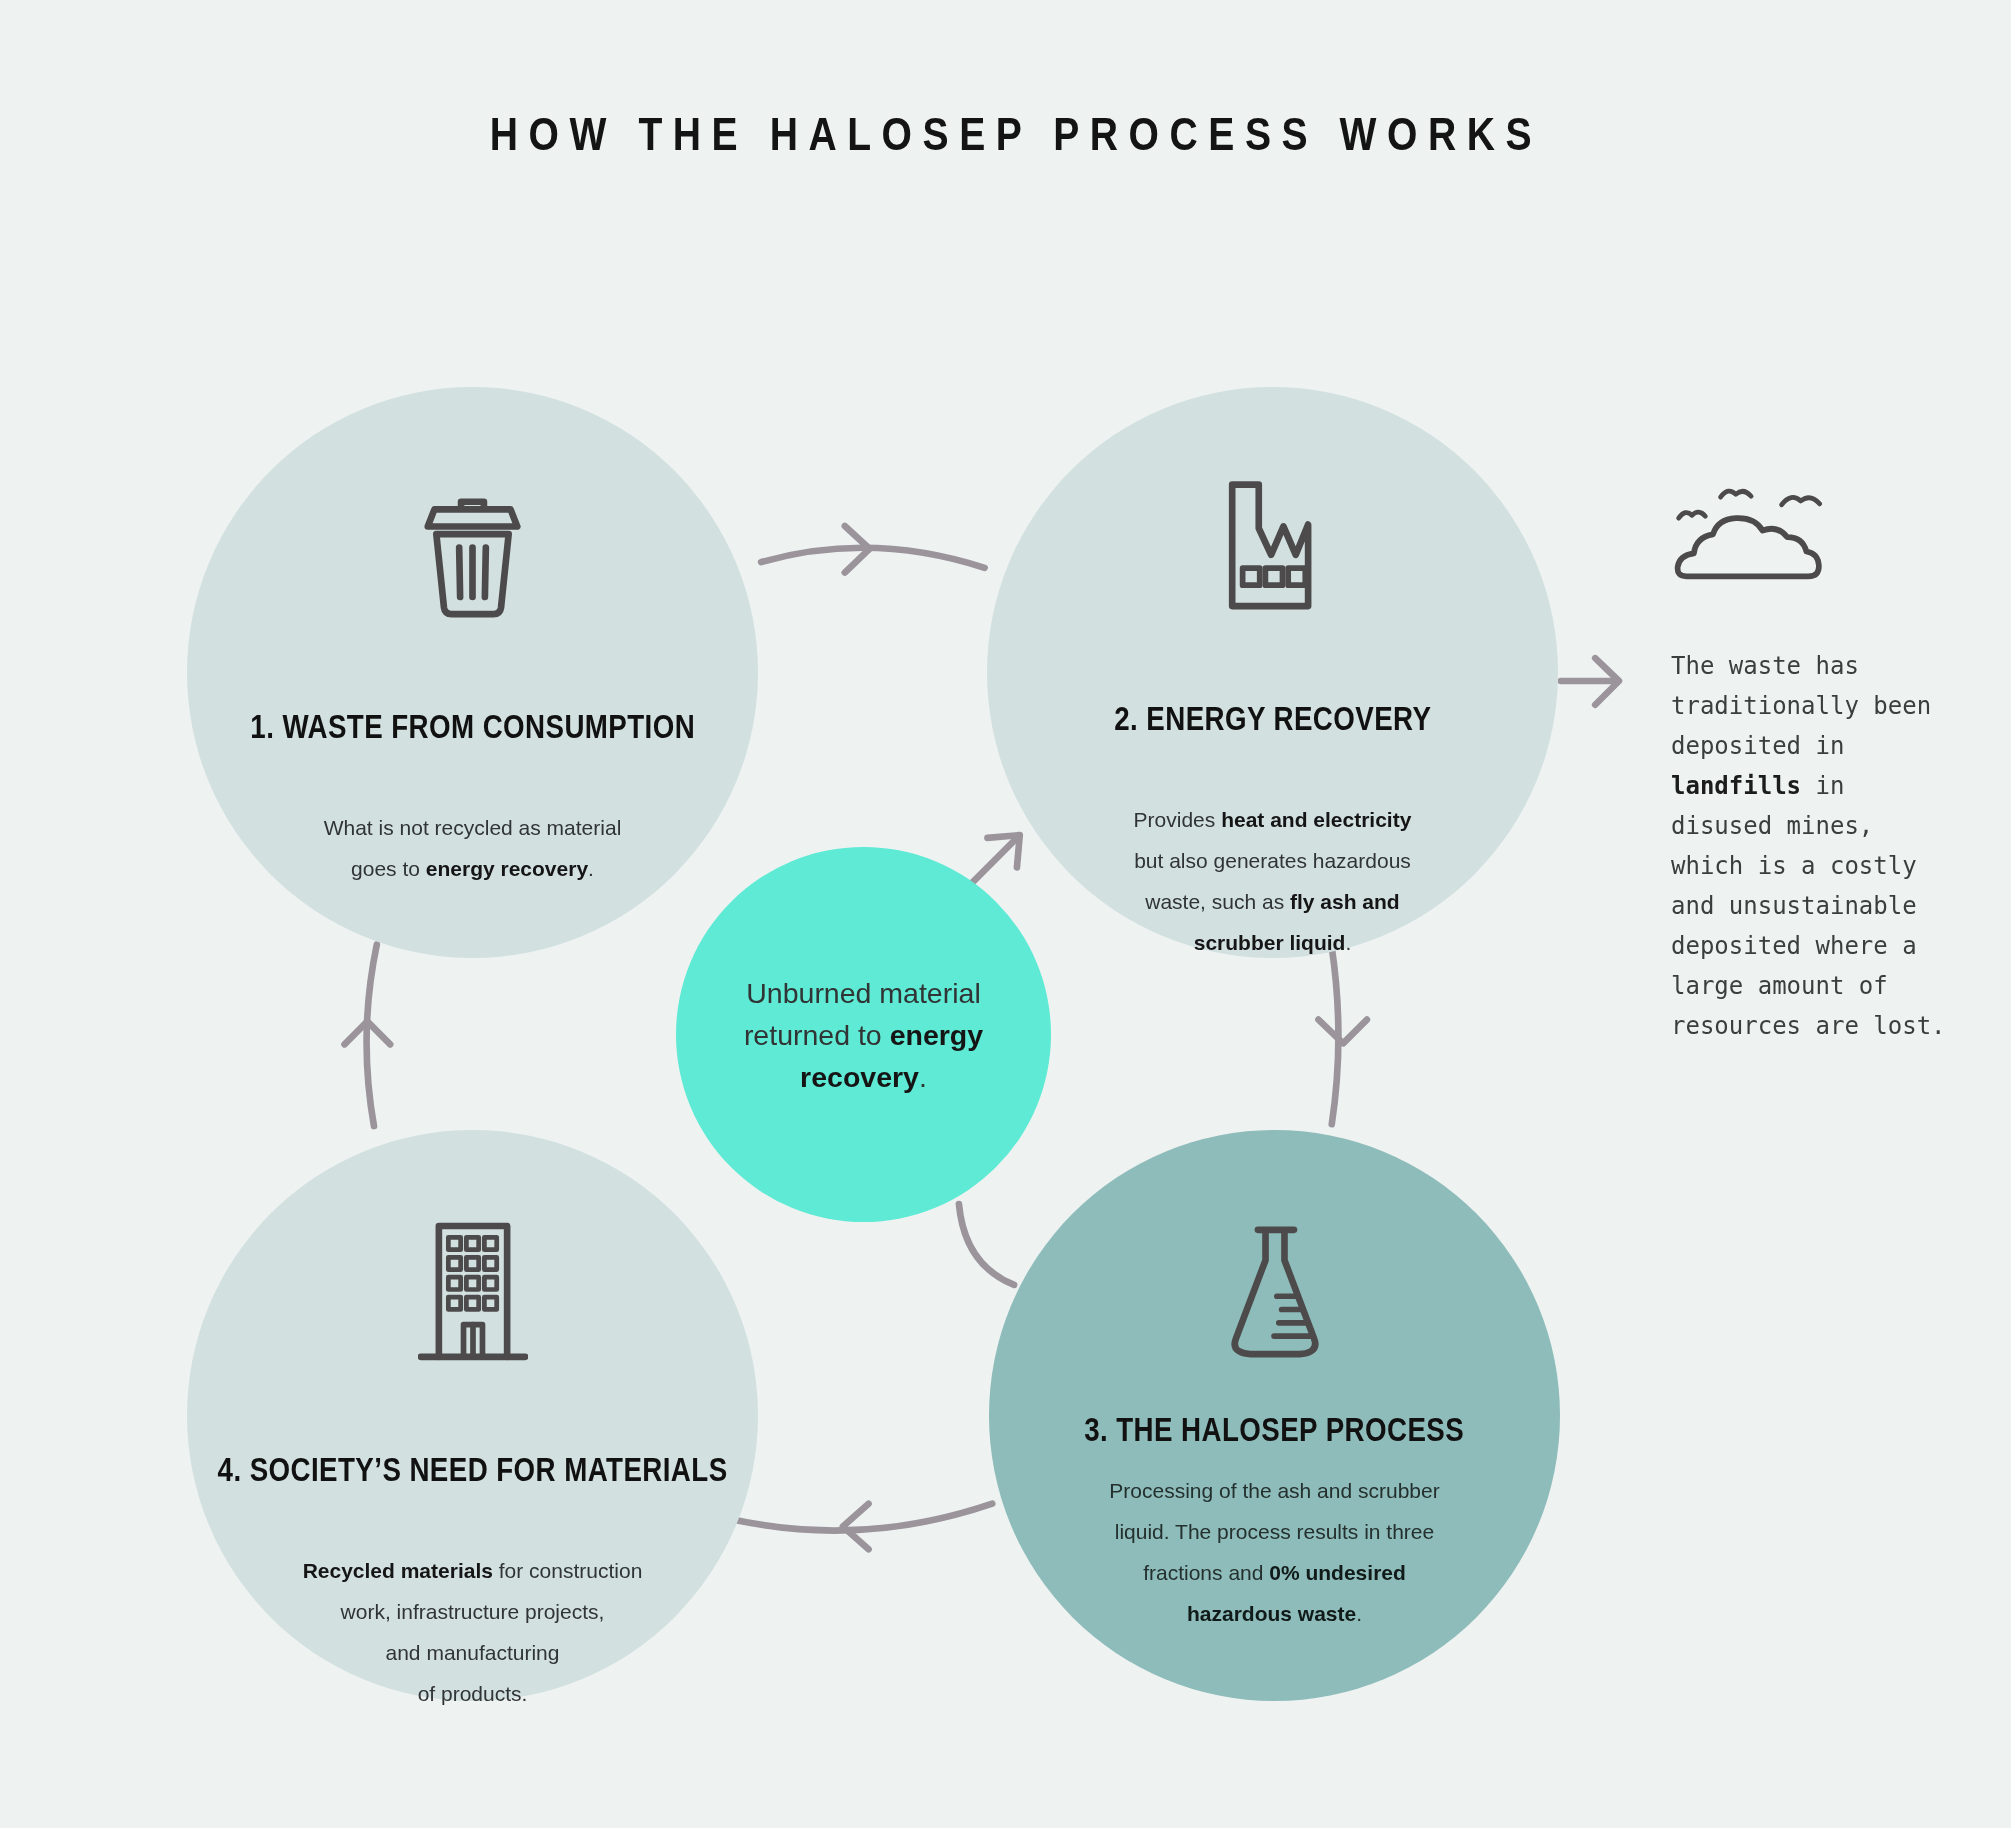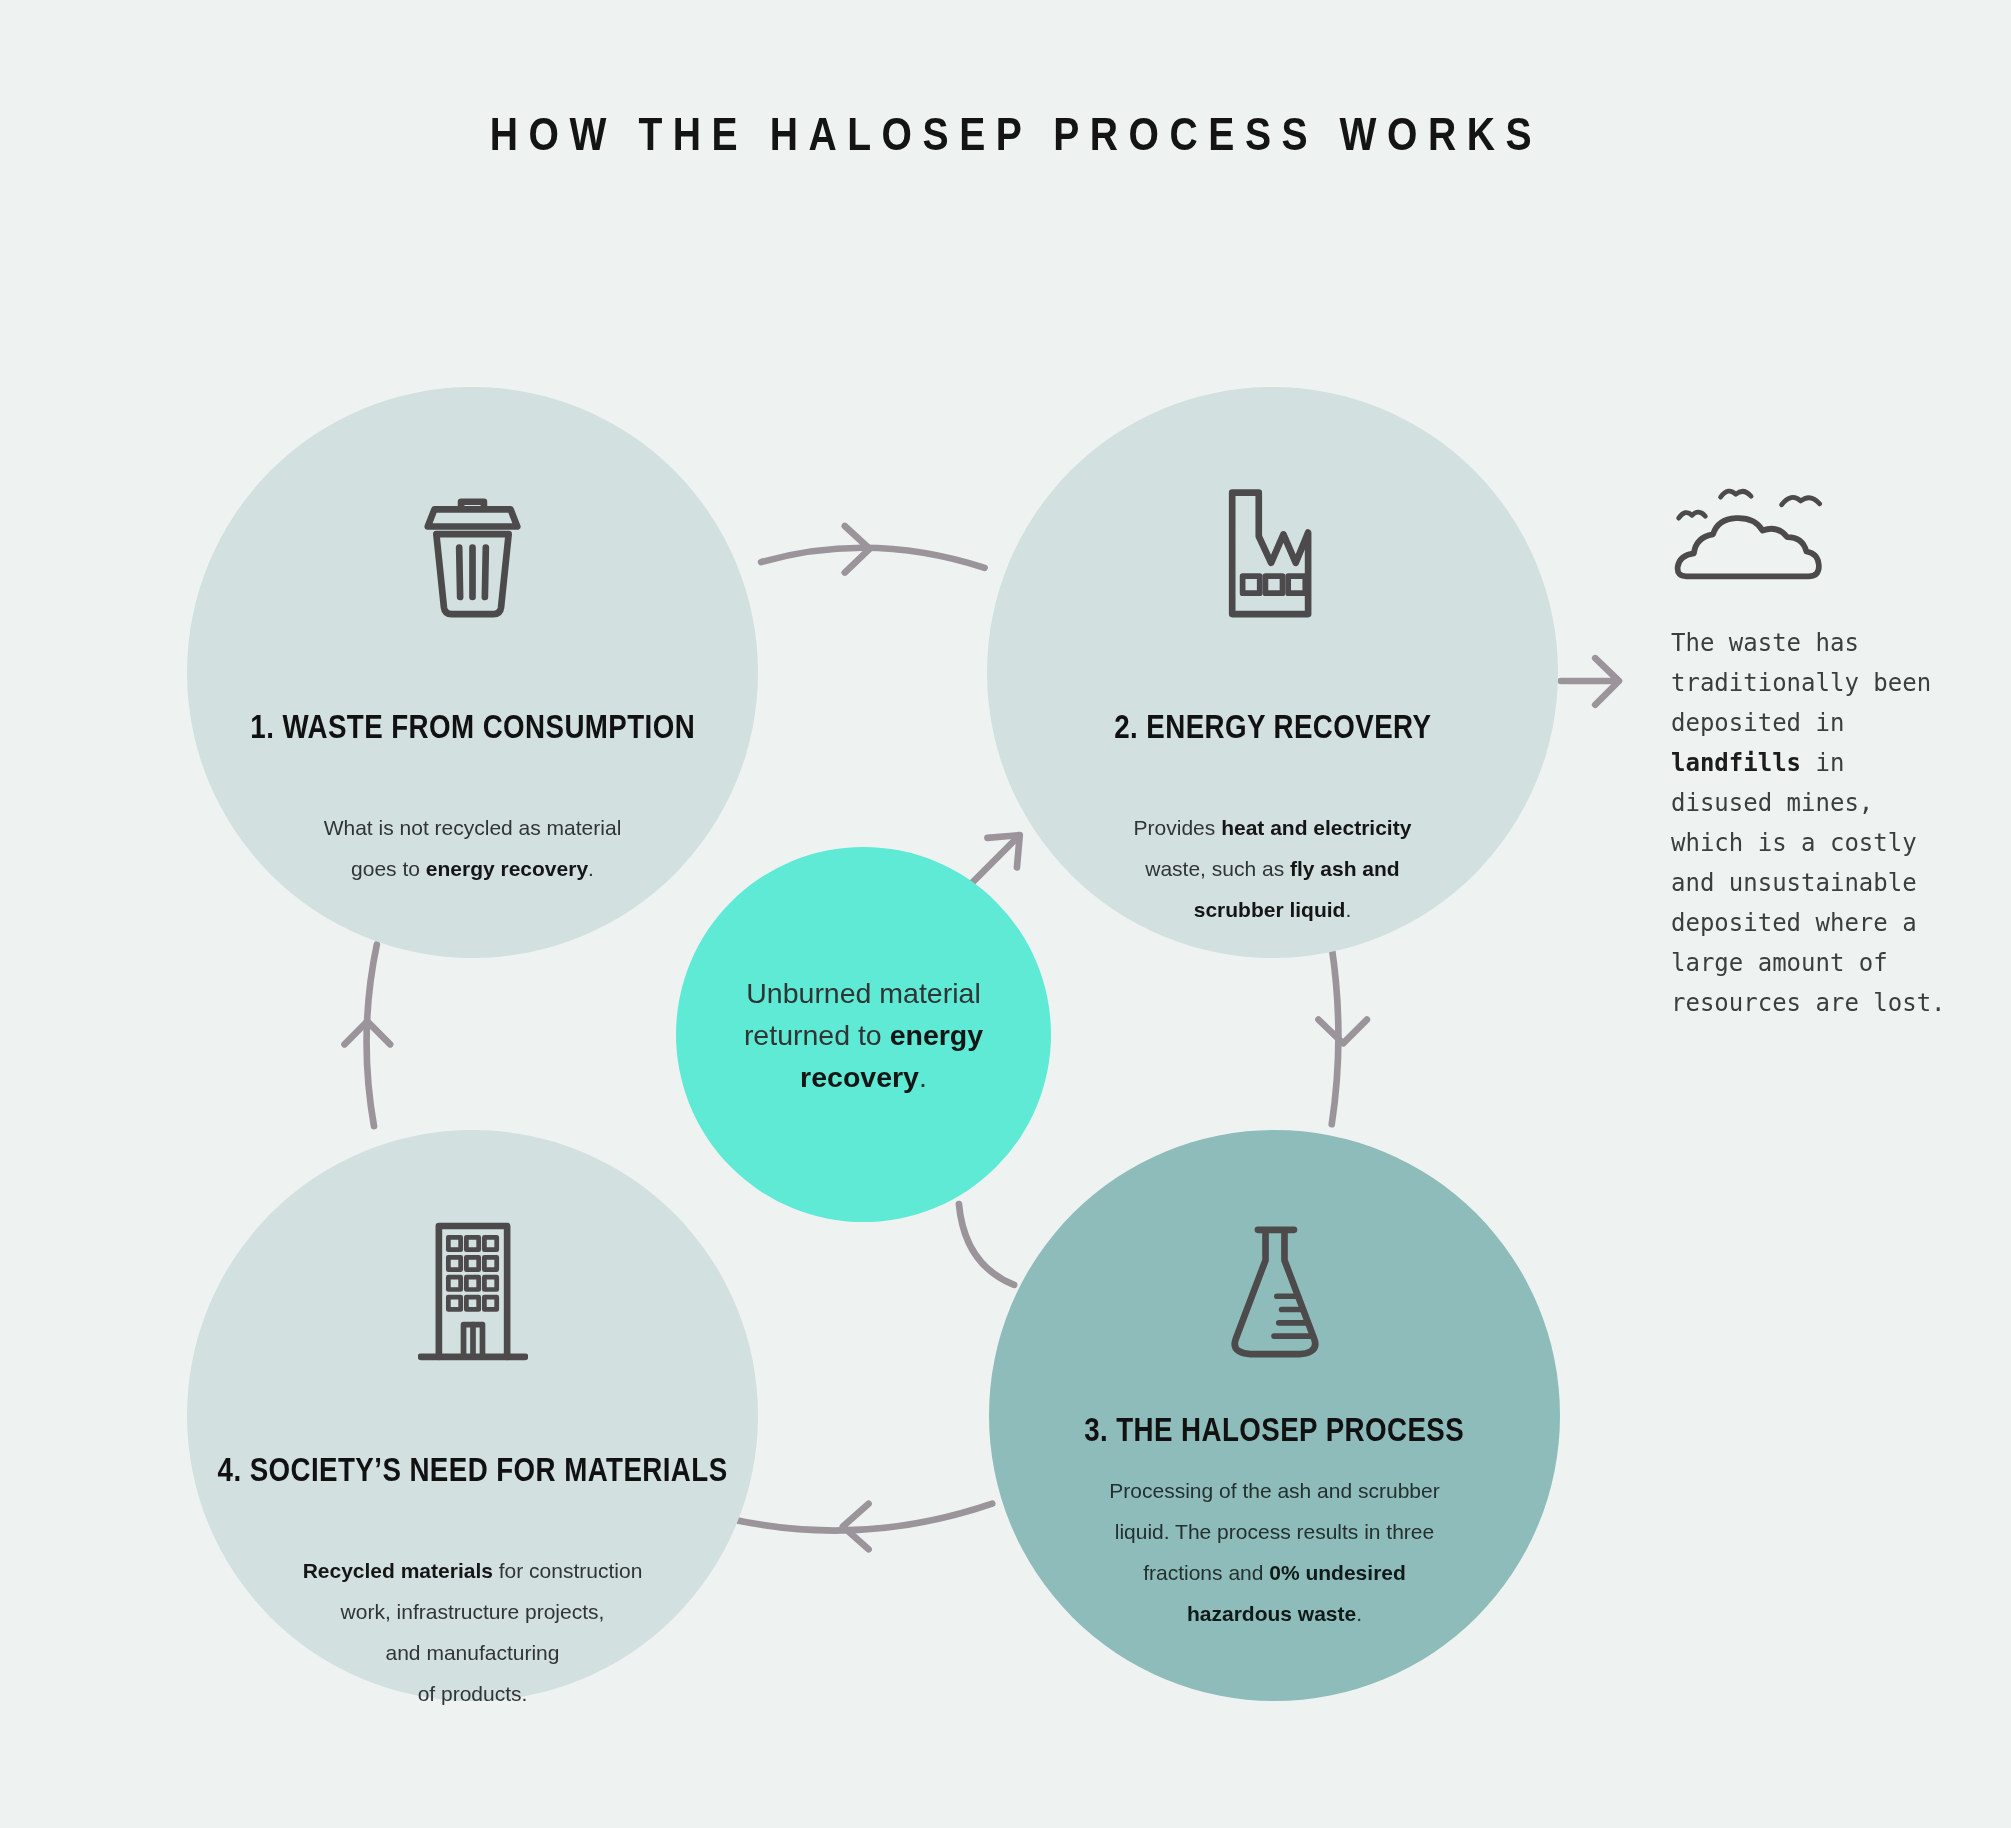--- a/index.html
+++ b/index.html
@@ -35,21 +35,21 @@
   .b{font-weight:bold;color:#151515;}
   .accent .b{color:#101a19;text-align:center;}
 
   .center-circle{
     position:absolute;left:676px;top:847px;width:375px;height:375px;border-radius:50%;
     background:#5eead4;display:flex;align-items:center;justify-content:center;
     text-align:center;font-size:28.5px;line-height:42px;color:#303434;
   }
 
   .side-note{
-    position:absolute;left:1671px;top:623px;width:276px;
+    position:absolute;left:1671px;top:646px;width:276px;
     font-family:"DejaVu Sans Mono", monospace;
     font-size:24px;line-height:40px;color:#3a3e3d;
     text-align:left;
   }
   .side-note .b{color:#1c1c1c;}
   .cloud-box{position:absolute;left:1671px;top:480px;width:164px;height:103px;}
 
   .arrows{position:absolute;left:0;top:0;pointer-events:none;}
   .arrow-stroke{stroke:#9b959b;stroke-width:7;fill:none;stroke-linecap:round;stroke-linejoin:round;}
   .icon-stroke{stroke:#4d4a4b;fill:none;stroke-linejoin:round;stroke-linecap:round;}
@@ -115,20 +115,21 @@
         <rect x="27" y="98" width="18" height="18" stroke-width="6"></rect>
         <rect x="51" y="98" width="18" height="18" stroke-width="6"></rect>
         <rect x="75" y="98" width="18" height="18" stroke-width="6"></rect>
       </svg>
     </div>
     <h2 class="step-heading">
       <span class="cond-h">2. ENERGY RECOVERY</span>
     </h2>
     <div class="step-body">
         <div class="tl"><span>Provides </span><span class="b">heat and electricity</span></div>
+        <div class="tl"><span>but also generates hazardous</span></div>
         <div class="tl"><span>waste, such as </span><span class="b">fly ash and</span></div>
         <div class="tl"><span class="b">scrubber liquid</span><span>.</span></div>
       </div>
   </section>
 
   <section class="circle accent" style="left:989px;top:1130px;">
     <div class="icon-box">
       <svg width="110" height="139" viewBox="0 0 116 146" class="icon-stroke" stroke-width="7">
         <path d="M40,8 H78"></path>
         <path d="M48,9 V40 L17,122 Q13,132 20,136 Q25,139 32,139 H84 Q91,139 96,136 Q103,132 99,122 L68,40 V9"></path>

